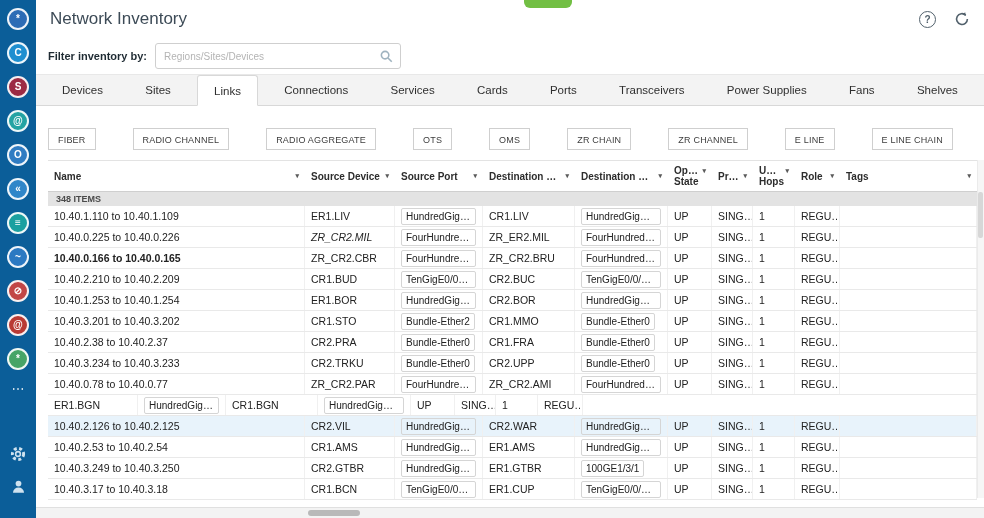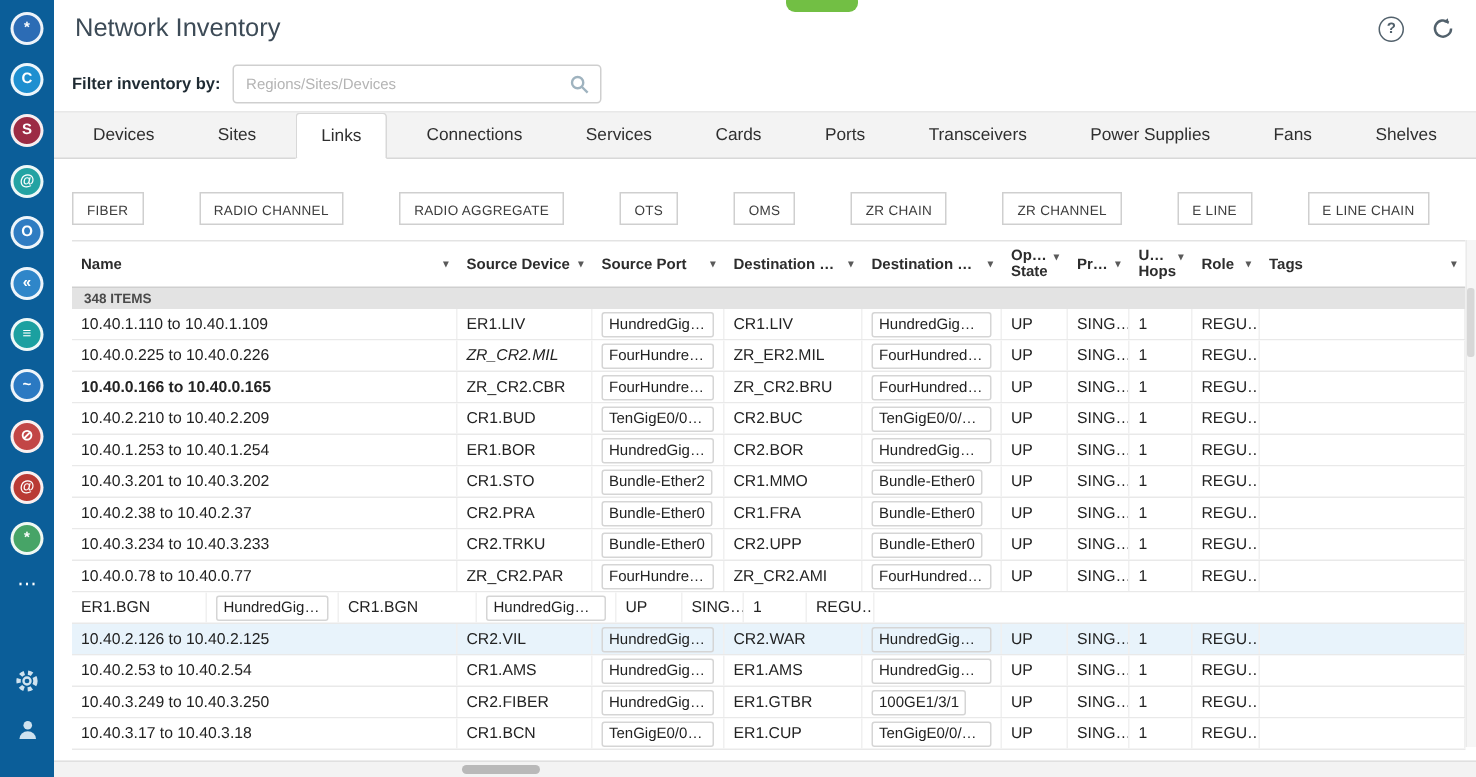--- a/index.html
+++ b/index.html
@@ -439,21 +439,21 @@
             <span class="port-box">HundredGigE0/0…</span>
           </div>
           <div class="td" style="width: 44px; flex: 0 0 auto;">UP</div>
           <div class="td" style="width: 41px; flex: 0 0 auto;">SING…</div>
           <div class="td" style="width: 42px; flex: 0 0 auto;">1</div>
           <div class="td" style="width: 45px; flex: 0 0 auto;">REGU…</div>
           <div class="td" style="flex: 1 1 0%;"></div>
         </div>
         <div class="tr">
           <div class="td" style="width: 257px; flex: 0 0 auto;">10.40.3.249 to 10.40.3.250</div>
-          <div class="td" style="width: 90px; flex: 0 0 auto;">CR2.FIBER</div>
+          <div class="td" style="width: 90px; flex: 0 0 auto;">CR2.GTBR</div>
           <div class="td" style="width: 88px; flex: 0 0 auto;">
             <span class="port-box">HundredGigE0/0…</span>
           </div>
           <div class="td" style="width: 92px; flex: 0 0 auto;">ER1.GTBR</div>
           <div class="td" style="width: 93px; flex: 0 0 auto;">
             <span class="port-box">100GE1/3/1</span>
           </div>
           <div class="td" style="width: 44px; flex: 0 0 auto;">UP</div>
           <div class="td" style="width: 41px; flex: 0 0 auto;">SING…</div>
           <div class="td" style="width: 42px; flex: 0 0 auto;">1</div>

